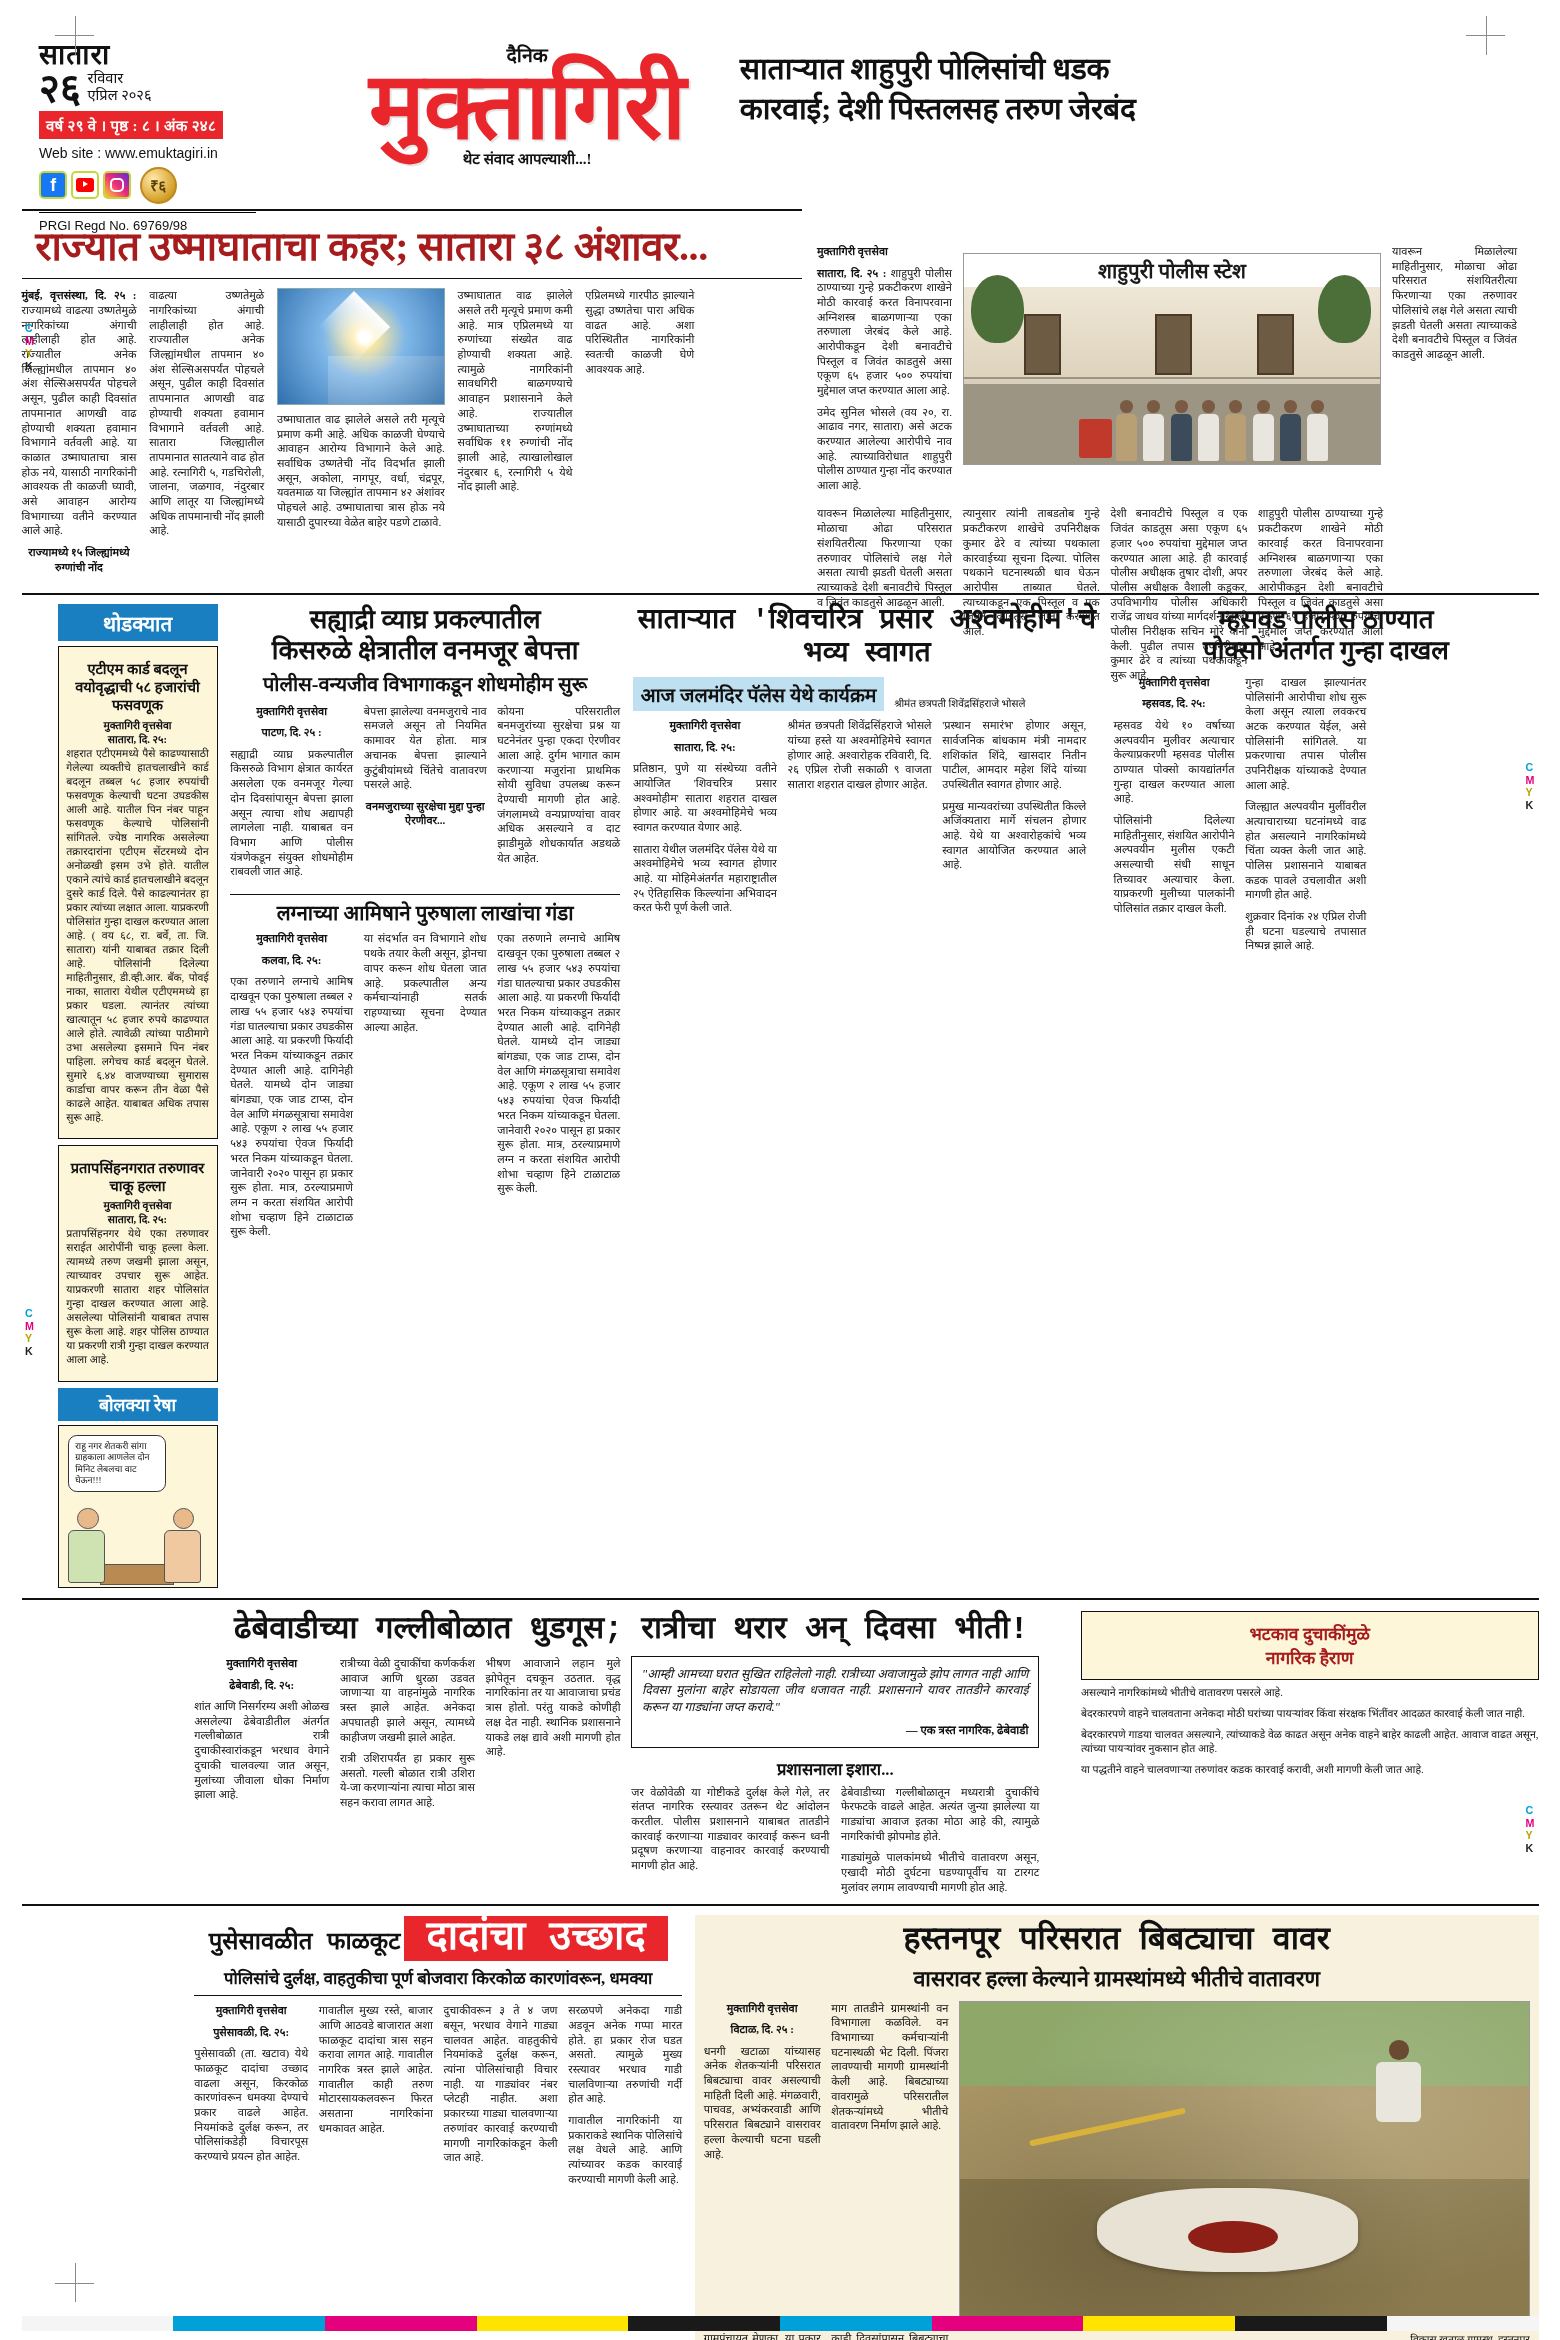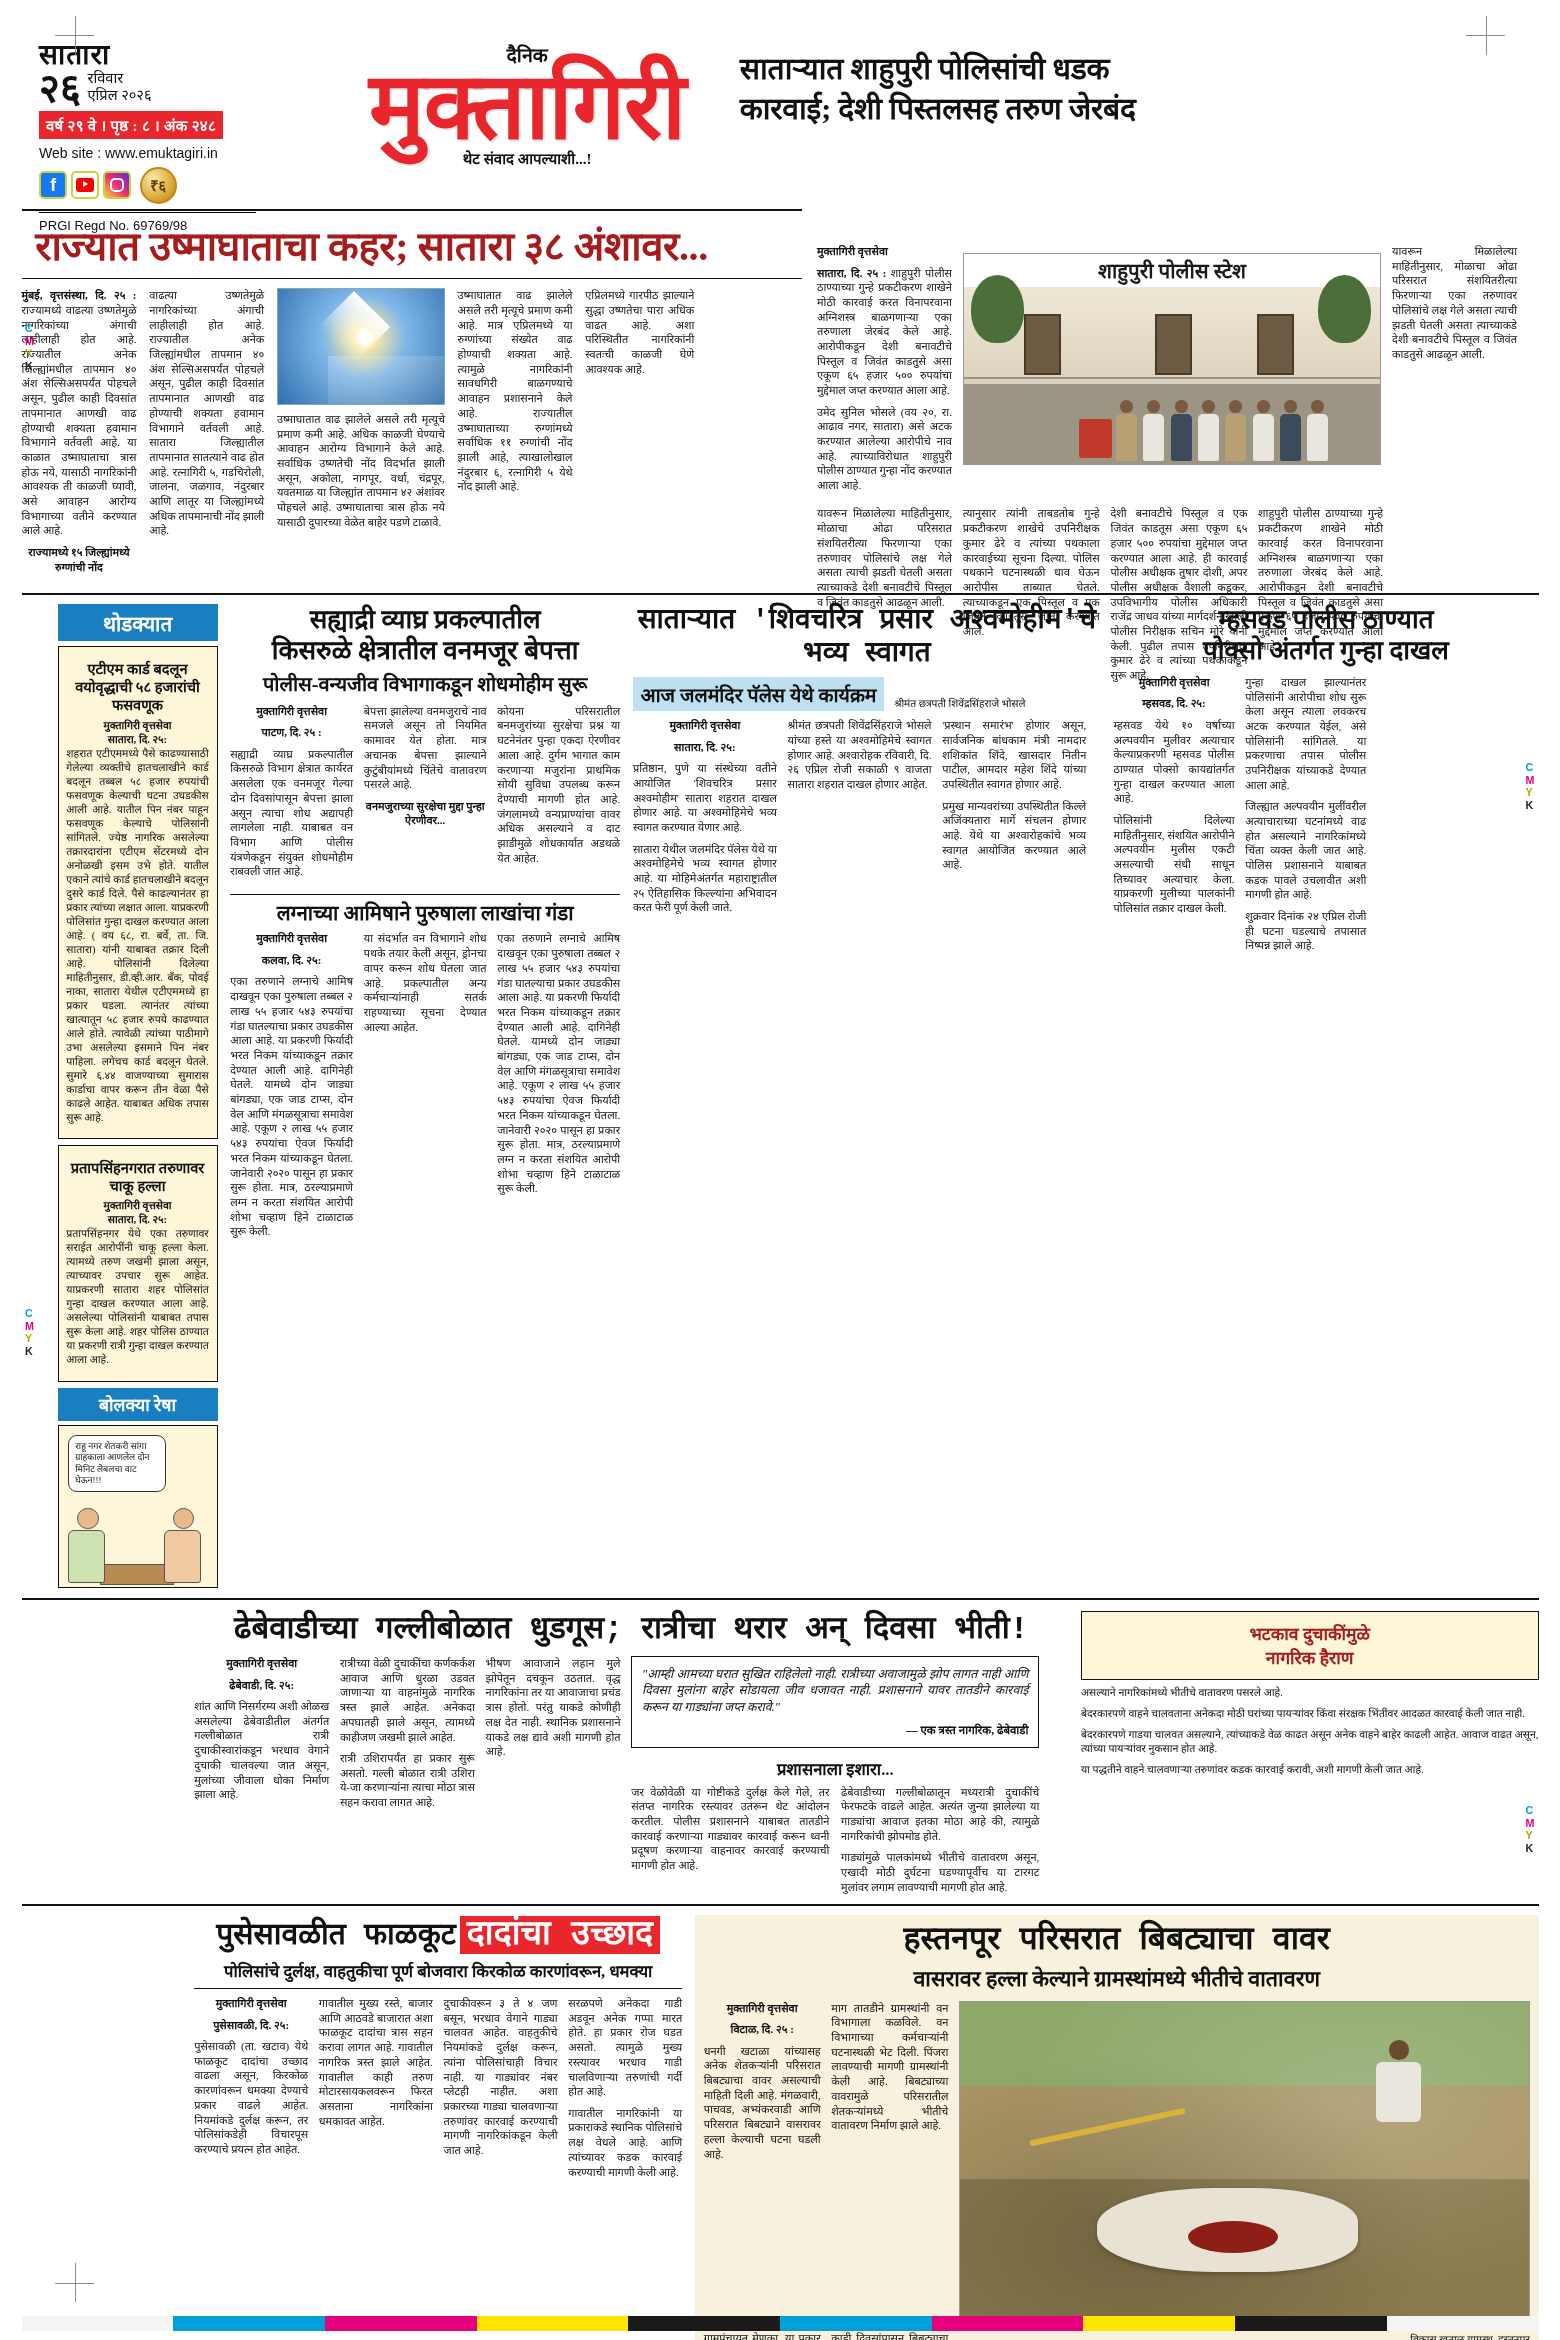--- a/index.html
+++ b/index.html
@@ -459,22 +459,22 @@
     </div>
   </div>
 
   <hr class="rule2" style="margin-top:9.8px;">
 
   <div style="display:flex;gap:12.7px;margin-top:8.8px;">
     <div style="width:160px;flex:0 0 160px;"></div>
 
     <div style="width:488px;flex:0 0 488px;">
       <div style="text-align:center;">
-        <span class="sec-head-wide" style="font-size:30px;">पुसेसावळीत फाळकूट</span>
-        <span class="sec-head-wide sub-strip-red" style="font-size:34px;padding:0 7px;">दादांचा उच्छाद</span>
+        <span class="sec-head-wide" style="font-size:24px;">पुसेसावळीत फाळकूट</span>
+        <span class="sec-head-wide sub-strip-red" style="font-size:40px;padding:0 22px;">दादांचा उच्छाद</span>
       </div>
       <div class="dek center" style="font-size:16.6px;margin-top:5.9px;">पोलिसांचे दुर्लक्ष, वाहतुकीचा पूर्ण बोजवारा किरकोळ कारणांवरून, धमक्या</div>
       <hr class="rule" style="margin-top:5.9px;">
       <div style="display:flex;gap:10.7px;margin-top:6.8px;">
         <div class="col" style="width:115px;">
           <p class="center"><span class="byline">मुक्तागिरी वृत्तसेवा</span></p>
           <p class="center"><span class="byline">पुसेसावळी, दि. २५:</span></p>
           <p>पुसेसावळी (ता. खटाव) येथे फाळकूट दादांचा उच्छाद वाढला असून, किरकोळ कारणांवरून धमक्या देण्याचे प्रकार वाढले आहेत. नियमांकडे दुर्लक्ष करून, तर पोलिसांकडेही विचारपूस करण्याचे प्रयत्न होत आहेत.</p>
         </div>
         <div class="col" style="width:115px;">

